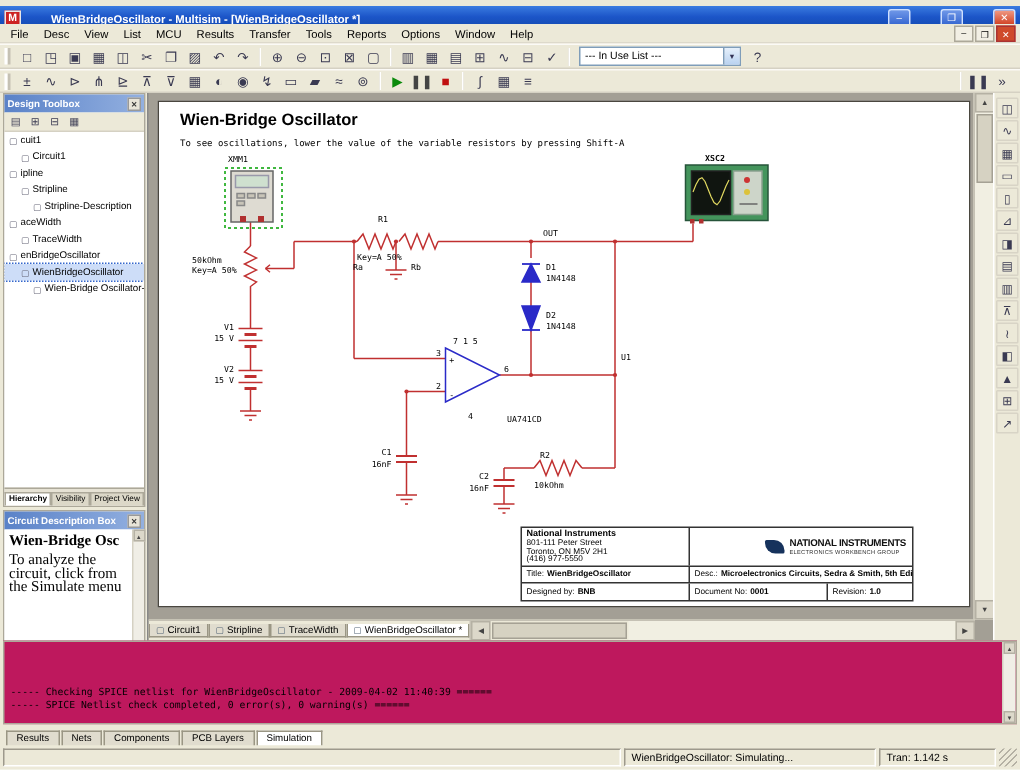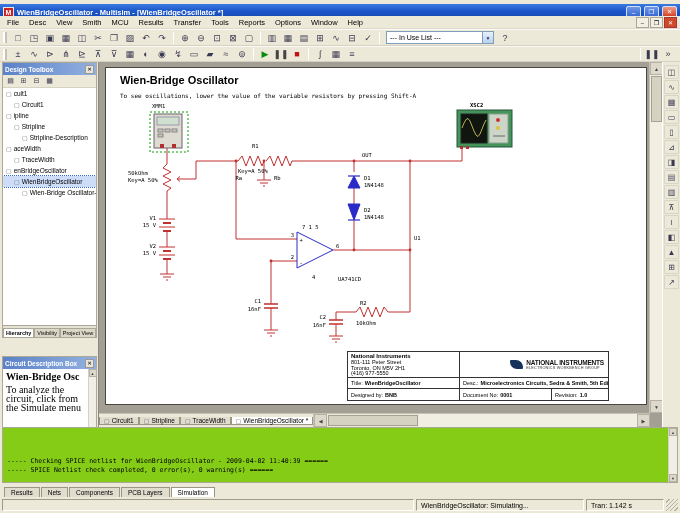--- a/index.html
+++ b/index.html
@@ -1,17 +1,17 @@
 <!DOCTYPE html>
 <html><head>
 <meta charset="utf-8">
 <style>
 *{margin:0;padding:0;box-sizing:border-box}
 body{width:680px;height:513px;position:relative;overflow:hidden;background:#ece9d8;font-family:"Liberation Sans",sans-serif;font-size:8px;color:#000}
-.titlebar{position:absolute;left:0;top:4px;width:680px;height:16px;background:linear-gradient(180deg,#3a7be0,#1c55c8 45%,#1149ad);display:flex;align-items:center;gap:3px;padding:0 3px;color:#fff}
+.titlebar{position:absolute;left:0;top:4px;width:680px;height:16px;background:linear-gradient(180deg,#3a7be0,#1c55c8 45%,#1149ad);display:flex;align-items:center;gap:20px;padding:0 3px;color:#fff}
 .app-icon{width:11px;height:11px;background:#c22;border:1px solid #e8e8e8;font-size:7px;font-weight:bold;display:flex;align-items:center;justify-content:center;flex:none}
 .title-text{font-size:7.5px;font-weight:bold;white-space:nowrap;overflow:hidden;flex:1}
 .win-btn{width:15px;height:12px;flex:none;display:flex;align-items:center;justify-content:center;font-size:6.5px;color:#fff;background:linear-gradient(180deg,#6f97e8,#3364cf);border:1px solid #cfe0ff;border-radius:2px}
 .win-btn.close{background:linear-gradient(180deg,#ef9a84,#cf3b1d)}
 .menubar{position:absolute;top:16px;left:0;width:680px;height:13px;background:#ece9d8;display:flex;align-items:center;padding-left:2px;border-bottom:1px solid #ddd9cb}
 .menu-item{padding:0 5px;font-size:7.5px;line-height:13px}
 .mdi-controls{position:absolute;top:17px;right:3px;display:flex;gap:1px}
 .mdi-btn{width:13px;height:11px;border:1px solid #aca899;background:#f2efe4;font-size:6px;display:flex;align-items:center;justify-content:center}
 .mdi-btn.close{color:#fff;background:#cf4a2a;border-color:#a33}
 .toolbar{position:absolute;left:0;width:680px;background:#ece9d8;display:flex;align-items:center;border-top:1px solid #fbfaf6;border-bottom:1px solid #d5d1c3;padding-left:2px}
@@ -30,21 +30,21 @@
 .hdr-close{margin-left:auto;width:9px;height:9px;background:#e8e4d8;color:#333;border:1px solid #999;font-size:5px;display:flex;align-items:center;justify-content:center;flex:none}
 .panel-tools{height:13px;background:#ece9d8;border-bottom:1px solid #d5d1c3;display:flex;align-items:center;padding-left:1px}
 .panel-tools .tb-icon{width:13px;height:11px;font-size:7px}
 .tree{position:absolute;top:25px;bottom:12px;left:0;right:0;background:#fff;overflow:hidden}
 .tree-item{height:11px;display:flex;align-items:center;gap:2px;font-size:6.5px;white-space:nowrap;overflow:hidden;padding-left:3px}
 .tree-item.selected{background:#cdddf8;outline:1px dotted #36c}
 .tree-ico{font-size:6px;color:#667;flex:none}
 .tb-tabs{position:absolute;bottom:0;left:0;right:0;height:12px;background:#e6e2d4;border-top:1px solid #aca899;display:flex;align-items:flex-end}
 .mini-tab{font-size:5.5px;padding:1px 2px;border:1px solid #aca899;border-bottom:none;background:#dcd8c8;white-space:nowrap;overflow:hidden}
 .mini-tab.active{background:#fff;font-weight:bold}
-#desc-box{left:2px;top:356px;width:95px;height:102px}
+#desc-box{left:2px;top:340px;width:95px;height:102px}
 .desc-content{position:absolute;top:12px;left:0;right:8px;bottom:0;background:#fff;padding:2px 3px;overflow:hidden}
 .desc-heading{font-family:"Liberation Serif",serif;font-size:10px;font-weight:bold;white-space:nowrap}
 .desc-body{font-family:"Liberation Serif",serif;font-size:10px;margin-top:3px;line-height:9px}
 .desc-scroll{position:absolute;top:12px;right:0;width:8px;bottom:0;background:#f0eee6;border-left:1px solid #d5d1c3;display:flex;flex-direction:column;justify-content:space-between;align-items:center}
 .scroll-arrow{width:8px;height:8px;font-size:4px;display:flex;align-items:center;justify-content:center;background:#dcd8ca;border:1px solid #b5b1a4;color:#444}
 #canvas{position:absolute;left:98px;top:62px;width:564px;height:365px;background:#a39f95;border-left:1px solid #888;overflow:hidden}
 #page{position:absolute;left:6px;top:5px;width:542px;height:338px;background:#fff;border:1px solid #4a473f}
 .sheet-title{position:absolute;left:14px;top:6px;font-size:11px;font-weight:bold}
 .sheet-note{position:absolute;left:14px;top:24px;font-family:"DejaVu Sans Mono",monospace;font-size:6px}
 #schematic{position:absolute;left:0;top:0;width:542px;height:338px}
@@ -71,21 +71,21 @@
 .ni-mark{width:13px;height:9px;background:#16325c;border-radius:1px 7px 1px 7px;flex:none}
 .ni-l1{font-weight:bold;font-size:6.5px;letter-spacing:-0.2px;color:#111}
 .ni-sub{font-size:3.8px;color:#333;letter-spacing:0.2px}
 .tb-row2{height:11px;display:flex;border-bottom:1px solid #333}
 .tb-row3{height:11px;display:flex}
 .tb-cell{padding:1px 3px;display:flex;gap:2px;align-items:center;white-space:nowrap;overflow:hidden}
 .tb-cell .val{font-weight:bold}
 .c1{width:112px;border-right:1px solid #333}
 .c2{width:92px;border-right:1px solid #333}
 .c3{flex:1}
-#log-panel{position:absolute;left:2px;top:427px;width:676px;height:56px;background:#84cc16;border:1px solid #aca899}
+#log-panel{position:absolute;left:2px;top:427px;width:676px;height:56px;background:#be185d;border:1px solid #aca899}
 .log-text{position:absolute;top:1px;left:1px;right:9px;bottom:1px;overflow:hidden;padding:1px 3px;font-family:"DejaVu Sans Mono",monospace;font-size:6.5px;line-height:9px;white-space:pre}
 .log-scroll{position:absolute;top:0;right:0;bottom:0;width:9px;background:#f0eee6;border-left:1px solid #d5d1c3;display:flex;flex-direction:column;justify-content:space-between;align-items:center}
 #log-tabs{position:absolute;left:2px;top:483px;width:676px;height:14px;display:flex;align-items:flex-end;padding-left:2px;background:#ece9d8}
 .log-tab{font-size:6.5px;padding:1px 6px;background:#e0dcce;border:1px solid #9a9684;border-bottom:none;margin-right:1px}
 .log-tab.active{background:#fff}
 #statusbar{position:absolute;left:0;top:497px;width:680px;height:16px;background:#ece9d8;display:flex;align-items:center;gap:2px;padding:0 2px}
 .status-cell{height:12px;border:1px solid;border-color:#9d998c #fff #fff #9d998c;font-size:7px;display:flex;align-items:center;padding:0 4px;white-space:nowrap;overflow:hidden}
 #status-msg{flex:1}
 #status-sim{width:168px}
 #status-tran{width:78px}
@@ -100,21 +100,21 @@
   <span class="win-btn">–</span>
   <span class="win-btn">❐</span>
   <span class="win-btn close">✕</span>
 </div>
 
 <div class="menubar">
 
 <span class="menu-item">File</span>
     <span class="menu-item">Desc</span>
     <span class="menu-item">View</span>
-    <span class="menu-item">Smith</span>
+    <span class="menu-item">List</span>
     <span class="menu-item">MCU</span>
     <span class="menu-item">Results</span>
     <span class="menu-item">Transfer</span>
     <span class="menu-item">Tools</span>
     <span class="menu-item">Reports</span>
     <span class="menu-item">Options</span>
     <span class="menu-item">Window</span>
     <span class="menu-item">Help</span>
   </div>
 <div class="mdi-controls">

